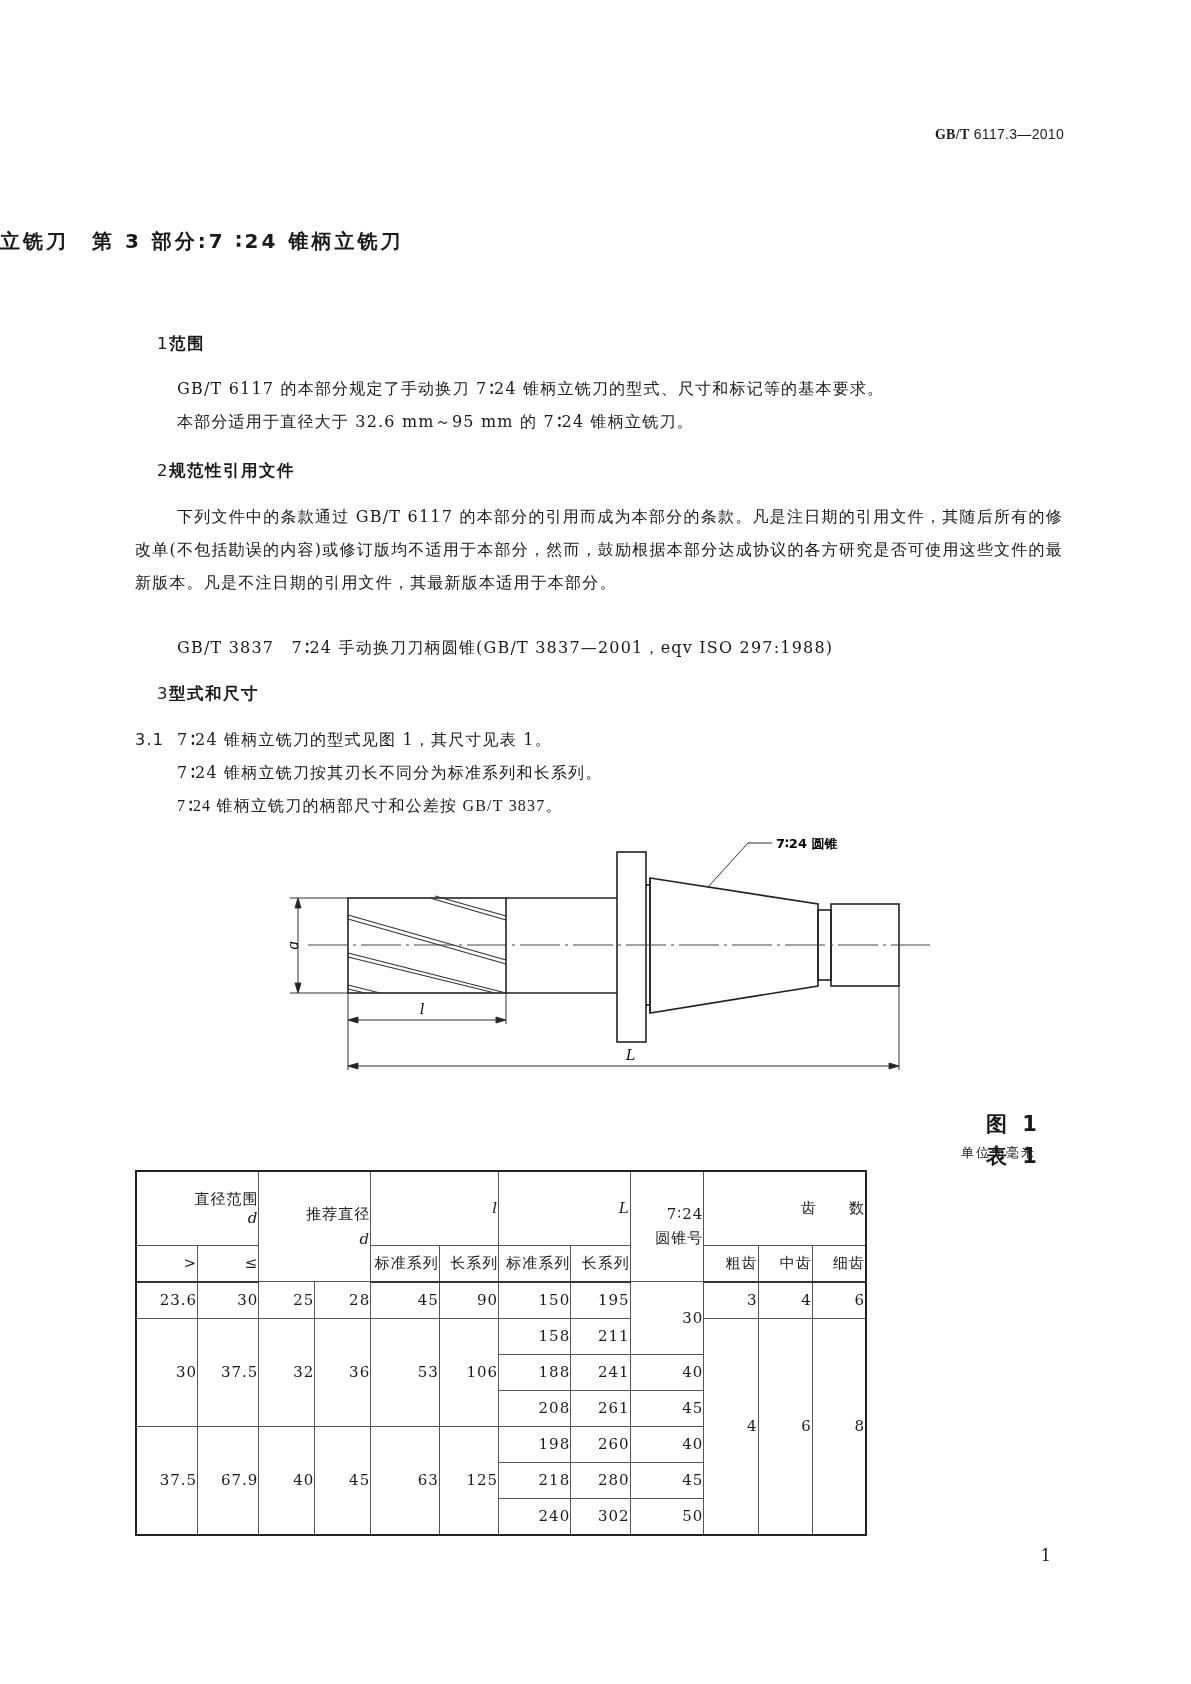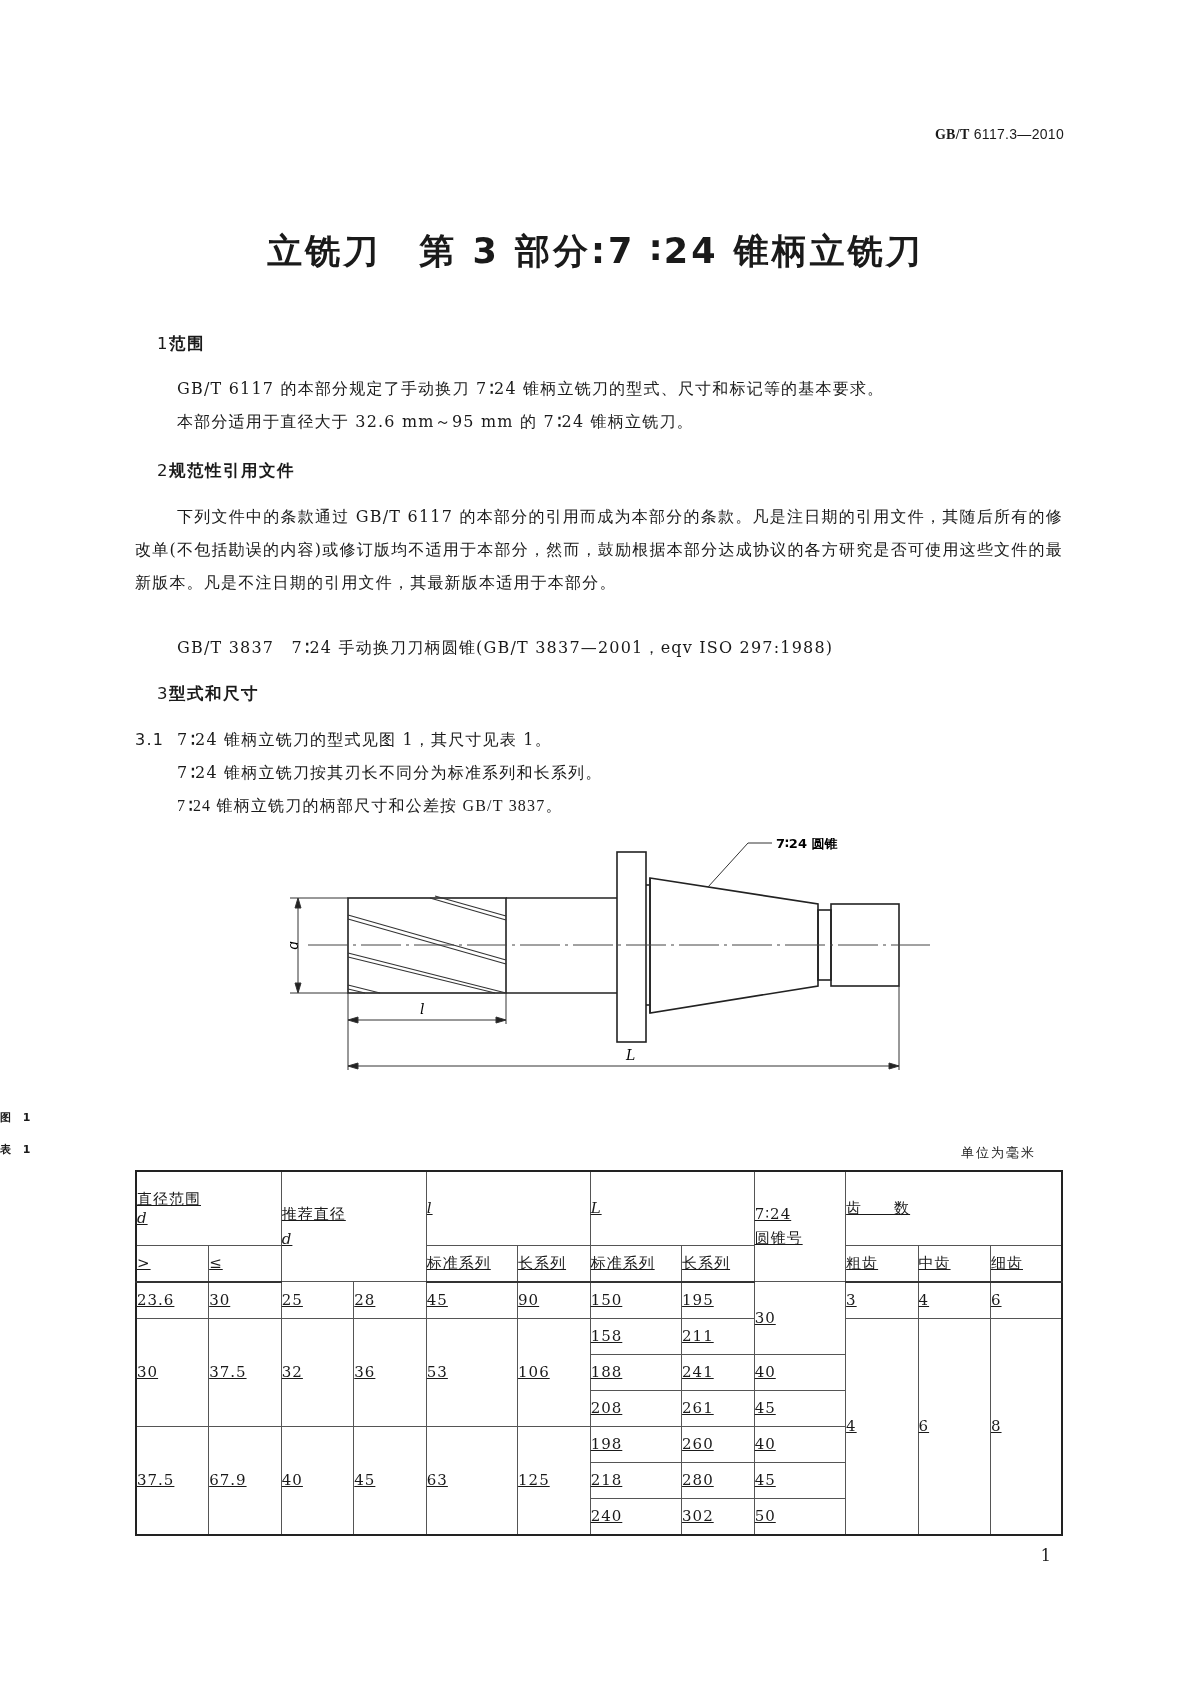--- a/index.html
+++ b/index.html
@@ -1,31 +1,31 @@
 <!DOCTYPE html>
 <html><head>
 <meta charset="utf-8">
 <style>
   html, body { margin:0; padding:0; background:#ffffff; }
   body { width:1191px; height:1684px; position:relative; overflow:hidden;
          font-family:"DejaVu Serif","Liberation Serif",serif; color:#1a1a1a; }
   .abs { position:absolute; }
   .std-code { right:127px; top:126px; font-size:14px; font-family:"Liberation Sans","DejaVu Sans",sans-serif; letter-spacing:0.3px; }
   .std-code b { font-family:"Liberation Serif","DejaVu Serif",serif; font-weight:bold; }
-  .title { left:0; width:1191px; top:228px; text-align:center; font-size:35px;
+  .title { left:0; width:1191px; top:228px; text-align:left; font-size:20px;
            font-family:"DejaVu Sans","Liberation Sans",sans-serif; font-weight:bold; letter-spacing:3px; }
   .h { font-family:"DejaVu Sans","Liberation Sans",sans-serif; font-weight:bold; font-size:16.5px; letter-spacing:1.5px;text-align:right; }
   .h .num { display:inline-block; width:34px; font-weight:normal; }
   .p { font-size:16px; letter-spacing:1.2px; line-height:33px; }
   .para { left:135px; width:928px; }
   .indent { text-indent:42px; }
-  .caption { left:0; width:1041px; text-align:left; font-family:"DejaVu Sans",sans-serif; font-weight:bold; font-size:11px; letter-spacing:4px; }
+  .caption { left:0; width:1041px; text-align:right; font-family:"DejaVu Sans",sans-serif; font-weight:bold; font-size:21px; letter-spacing:4px; }
   .unit { right:155px; top:1144px; font-size:13px; letter-spacing:2px; }
-  table.t { position:absolute; left:135px; top:1170px; width:928px; border-collapse:collapse;
-            font-size:15px; text-align:left;text-decoration:underline; }
+  table.t { position:absolute; left:135px; top:1170px; width:732px; border-collapse:collapse;
+            font-size:15px; text-align:right; }
   table.t td { border:1px solid #555; height:35px; padding:0; letter-spacing:1px; }
   table.t { border:2px solid #222; }
   table.t tr.hdr2 td { border-bottom:2.5px solid #333; }
   .it { font-style:italic; }
   .pagenum { right:140px; top:1546px; font-size:16px; }
   svg.fig { position:absolute; left:290px; top:838px; }
 </style>
 </head>
 <body>
 

